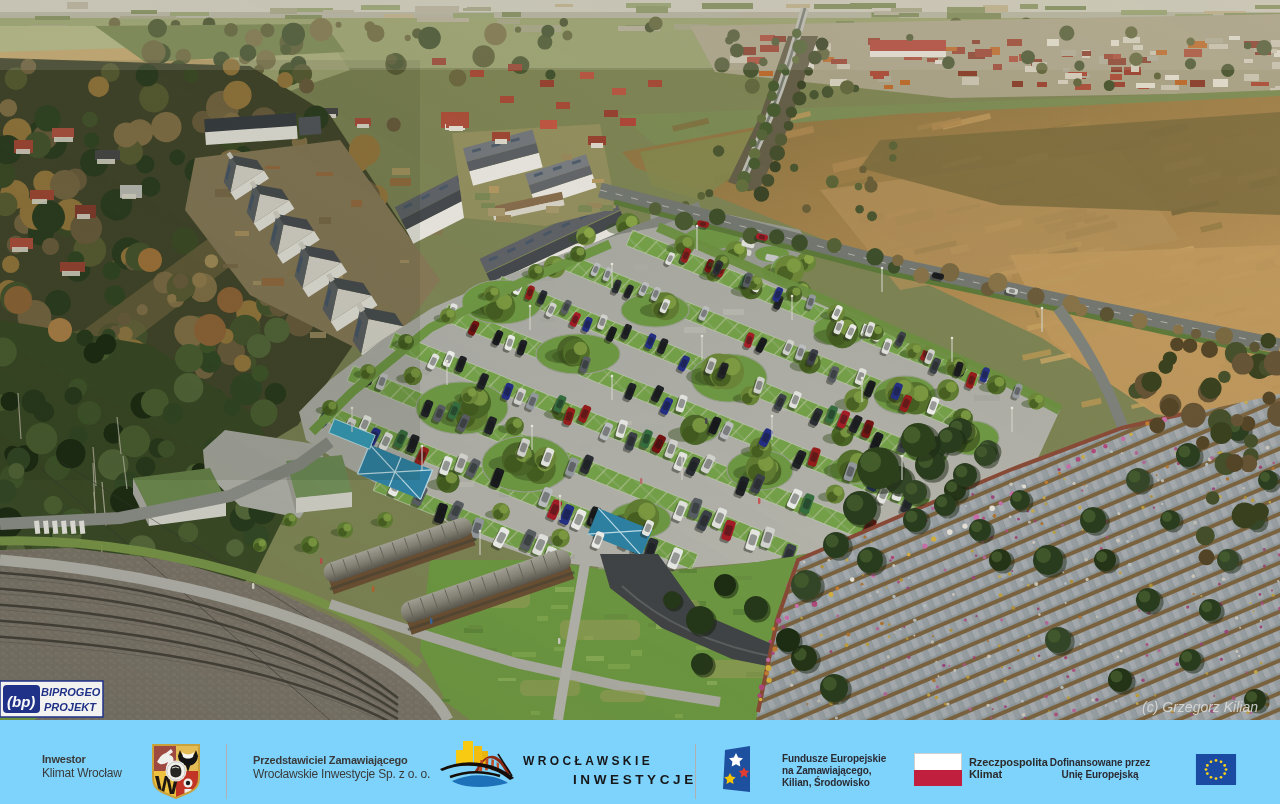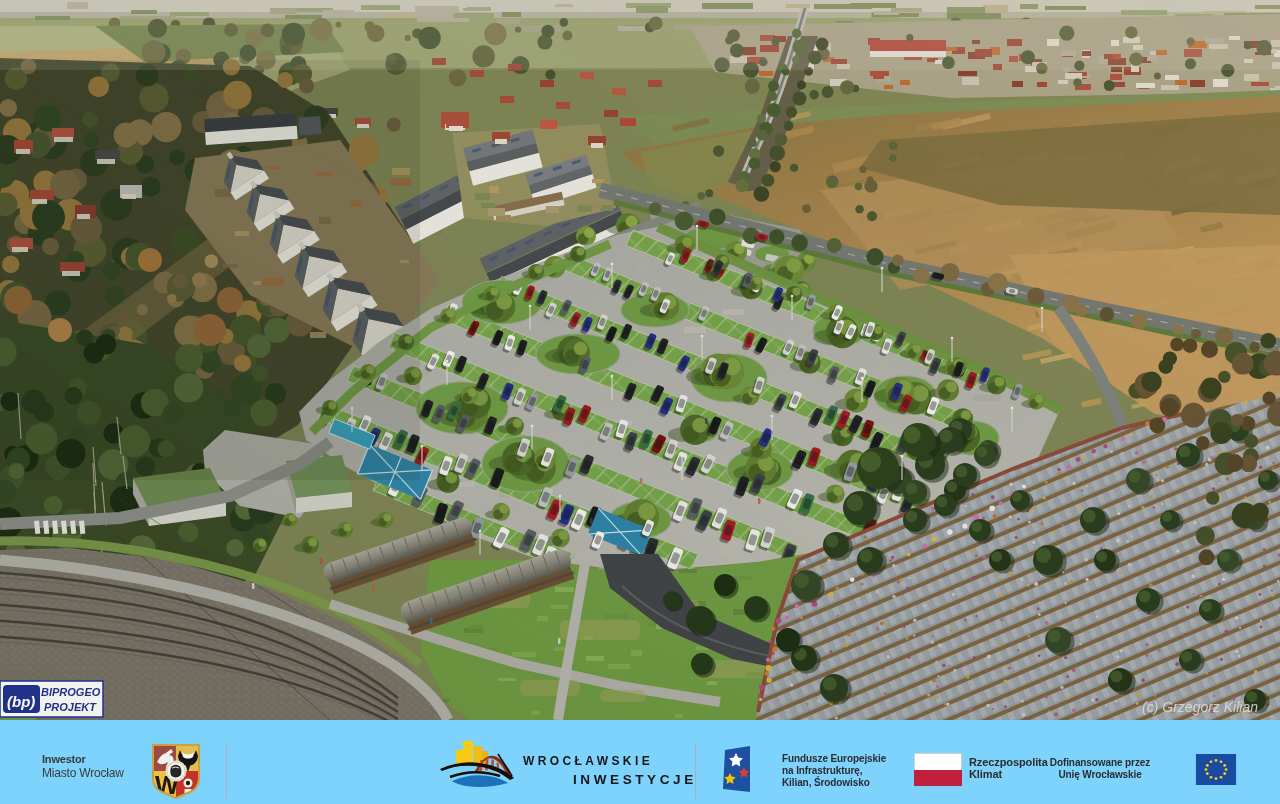--- a/index.html
+++ b/index.html
@@ -2870,21 +2870,21 @@
 <text x="41" y="696" font-family="Liberation Sans, sans-serif" font-size="11" font-style="italic" font-weight="bold" fill="#23368f">BIPROGEO</text>
 <text x="44" y="711" font-family="Liberation Sans, sans-serif" font-size="11" font-style="italic" font-weight="bold" fill="#23368f">PROJEKT</text>
 </g>
 </svg>
 </div>
 
 <div class="footer">
 
   <div class="sec" style="left:42px;top:33px;">
     <div class="b13">Inwestor</div>
-    <div class="r13">Miasto Wrocław</div>
+    <div class="r13">Klimat Wrocław</div>
   </div>
 
   <svg class="abs" style="left:152px;top:24px;" width="48" height="55" viewBox="0 0 48 55">
     <defs>
         <clipPath id="shieldc">
           <path d="M1,1 h46 v33 q0,10 -9,14 l-14,6 -14,-6 q-9,-4 -9,-14 Z"></path>
         </clipPath>
       </defs>
     <g clip-path="url(#shieldc)">
       <rect x="0" y="0" width="24" height="27" fill="#9e4a41"></rect>
@@ -2903,20 +2903,24 @@
     </g>
     <path d="M1,1 h46 v33 q0,10 -9,14 l-14,6 -14,-6 q-9,-4 -9,-14 Z" fill="none" stroke="#caa23c" stroke-width="2"></path>
     <circle cx="24" cy="27" r="10.5" fill="#f2f1ec"></circle>
     <circle cx="24" cy="27" r="9.2" fill="none" stroke="#c9c7c0" stroke-width="1"></circle>
     <path d="M19.5,22.5 q4.5,-3.5 8.5,0 q2.5,4.5 0.5,9 q-4.5,3.5 -9,0.5 q-2.5,-5 0,-9.5Z" fill="#262622"></path>
     <path d="M20,24 q4,-2 7,0" stroke="#e8e6e0" stroke-width="1" fill="none"></path>
   </svg>
 
   <div class="div" style="left:226px;"></div>
 
+  <div class="sec" style="left:253px;top:34px;">
+    <div class="b13">Przedstawiciel Zamawiającego</div>
+    <div class="r13">Wrocławskie Inwestycje Sp. z o. o.</div>
+  </div>
 
   <svg class="abs" style="left:438px;top:18px;" width="88" height="52" viewBox="0 0 88 52">
     <g>
       <rect x="25" y="3" width="10" height="24" fill="#f8cb12"></rect>
       <rect x="36" y="8" width="8" height="19" fill="#f0bd10"></rect>
       <rect x="18" y="12" width="7" height="15" fill="#f8cb12"></rect>
       <rect x="44" y="13" width="6" height="14" fill="#e8b40e"></rect>
       <path d="M37,33 Q50,9 64,23 Q70,29 73,35 L69,37 Q64,25 56,21 Q46,17 40,34 Z" fill="#8c2a14"></path>
       <path d="M41,33 l1.5,-11 2.5,0 -1,11 Z M47,32 l1,-12 2.5,0.5 -0.8,12 Z M53,32 l0.5,-11 2.5,1 -0.5,10.5 Z M59,33 l-0.5,-9 2.5,1.5 0,8 Z" fill="#c24d25"></path>
       <path d="M2,31 Q26,20 52,27 Q66,31 76,40 L72,42 Q60,32 44,29 Q22,25 4,33 Z" fill="#140d08"></path>
@@ -2932,36 +2936,36 @@
   <div class="div" style="left:695px;"></div>
 
   <svg class="abs" style="left:722px;top:25px;" width="30" height="48" viewBox="0 0 30 48">
     <path d="M3,5 L28,1 L28,47 L1,44 Z" fill="#1e50a0"></path>
     <path d="M14,8 l2.2,4.4 4.8,0.8 -3.4,3.4 0.7,4.9 -4.3,-2.3 -4.3,2.3 0.7,-4.9 -3.4,-3.4 4.8,-0.8Z" fill="#ffffff"></path>
     <path d="M8,28 l1.8,3.6 3.9,0.6 -2.8,2.8 0.6,4 -3.5,-1.9 -3.5,1.9 0.6,-4 -2.8,-2.8 3.9,-0.6Z" fill="#f3c300"></path>
     <path d="M22,22 l1.7,3.4 3.7,0.6 -2.7,2.6 0.6,3.8 -3.3,-1.8 -3.3,1.8 0.6,-3.8 -2.7,-2.6 3.7,-0.6Z" fill="#e03c31"></path>
   </svg>
   <div class="sec" style="left:782px;top:33px;">
     <div class="b10">Fundusze Europejskie</div>
-    <div class="b10">na Infrastrukturę,</div>
+    <div class="b10">na Zamawiającego,</div>
     <div class="b10">Kilian, Środowisko</div>
   </div>
 
   <div class="abs" style="left:914px;top:33px;width:48px;height:33px;">
     <div style="width:48px;height:16.5px;background:#fff;border:1px solid #d0d0d0;border-bottom:none;box-sizing:border-box;"></div>
     <div style="width:48px;height:16.5px;background:#c11f3e;"></div>
   </div>
   <div class="sec" style="left:969px;top:36px;">
     <div class="p13">Rzeczpospolita</div>
     <div class="p13">Klimat</div>
   </div>
 
   <div class="sec" style="left:1014px;top:37px;width:172px;text-align:center;">
     <div class="b10">Dofinansowane przez</div>
-    <div class="b10">Unię Wrocławskie</div>
+    <div class="b10">Unię Europejską</div>
   </div>
 
   <svg class="abs" style="left:1194px;top:34px;" width="44" height="31" viewBox="0 0 44 34">
     <rect width="44" height="34" fill="#1b4aa2"></rect>
     <g fill="#ffd617">
       <circle cx="22" cy="7" r="1.5"></circle>
         <circle cx="27.5" cy="8.5" r="1.5"></circle>
         <circle cx="31.5" cy="12.5" r="1.5"></circle>
       <circle cx="33" cy="17" r="1.5"></circle>
         <circle cx="31.5" cy="21.5" r="1.5"></circle>

